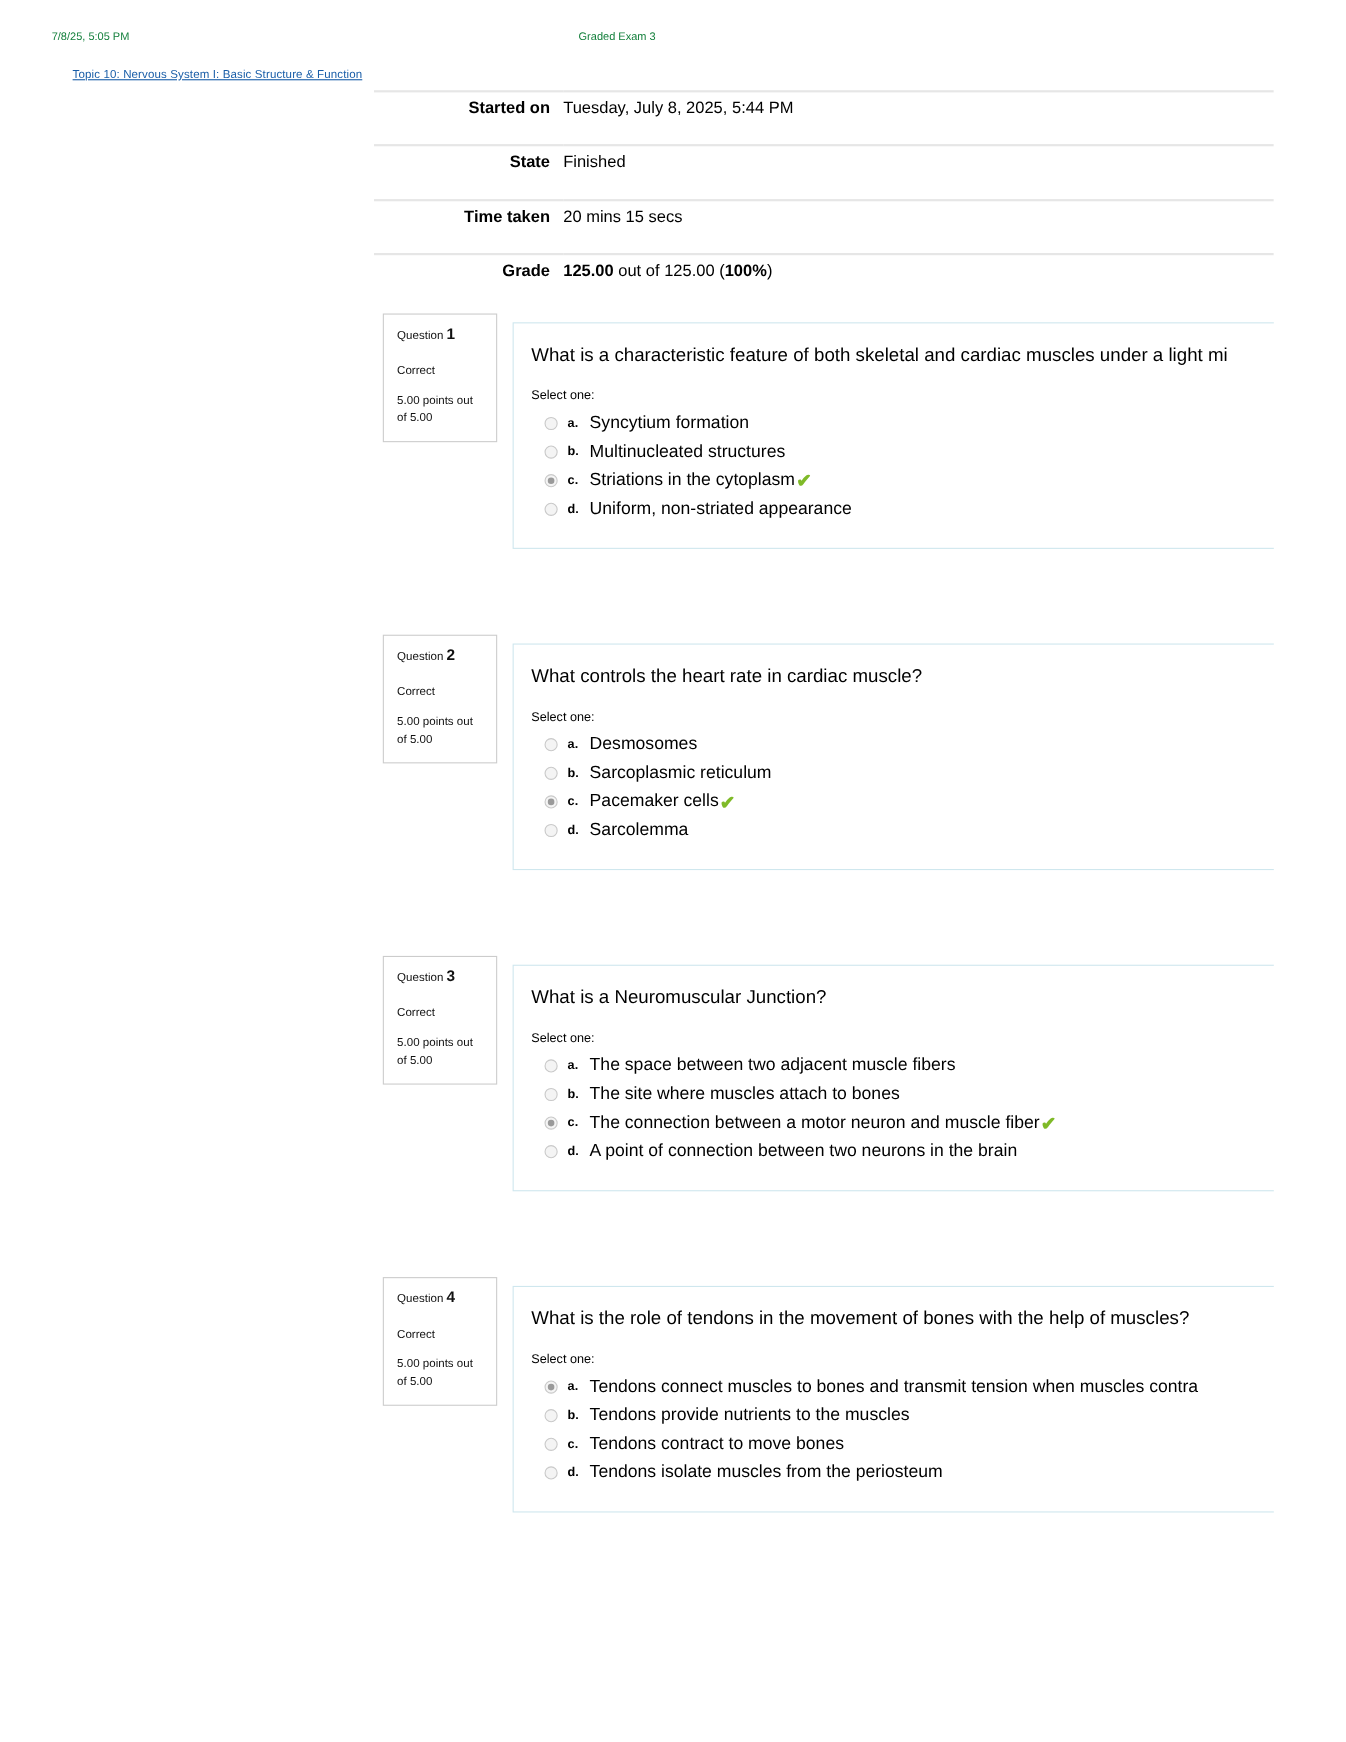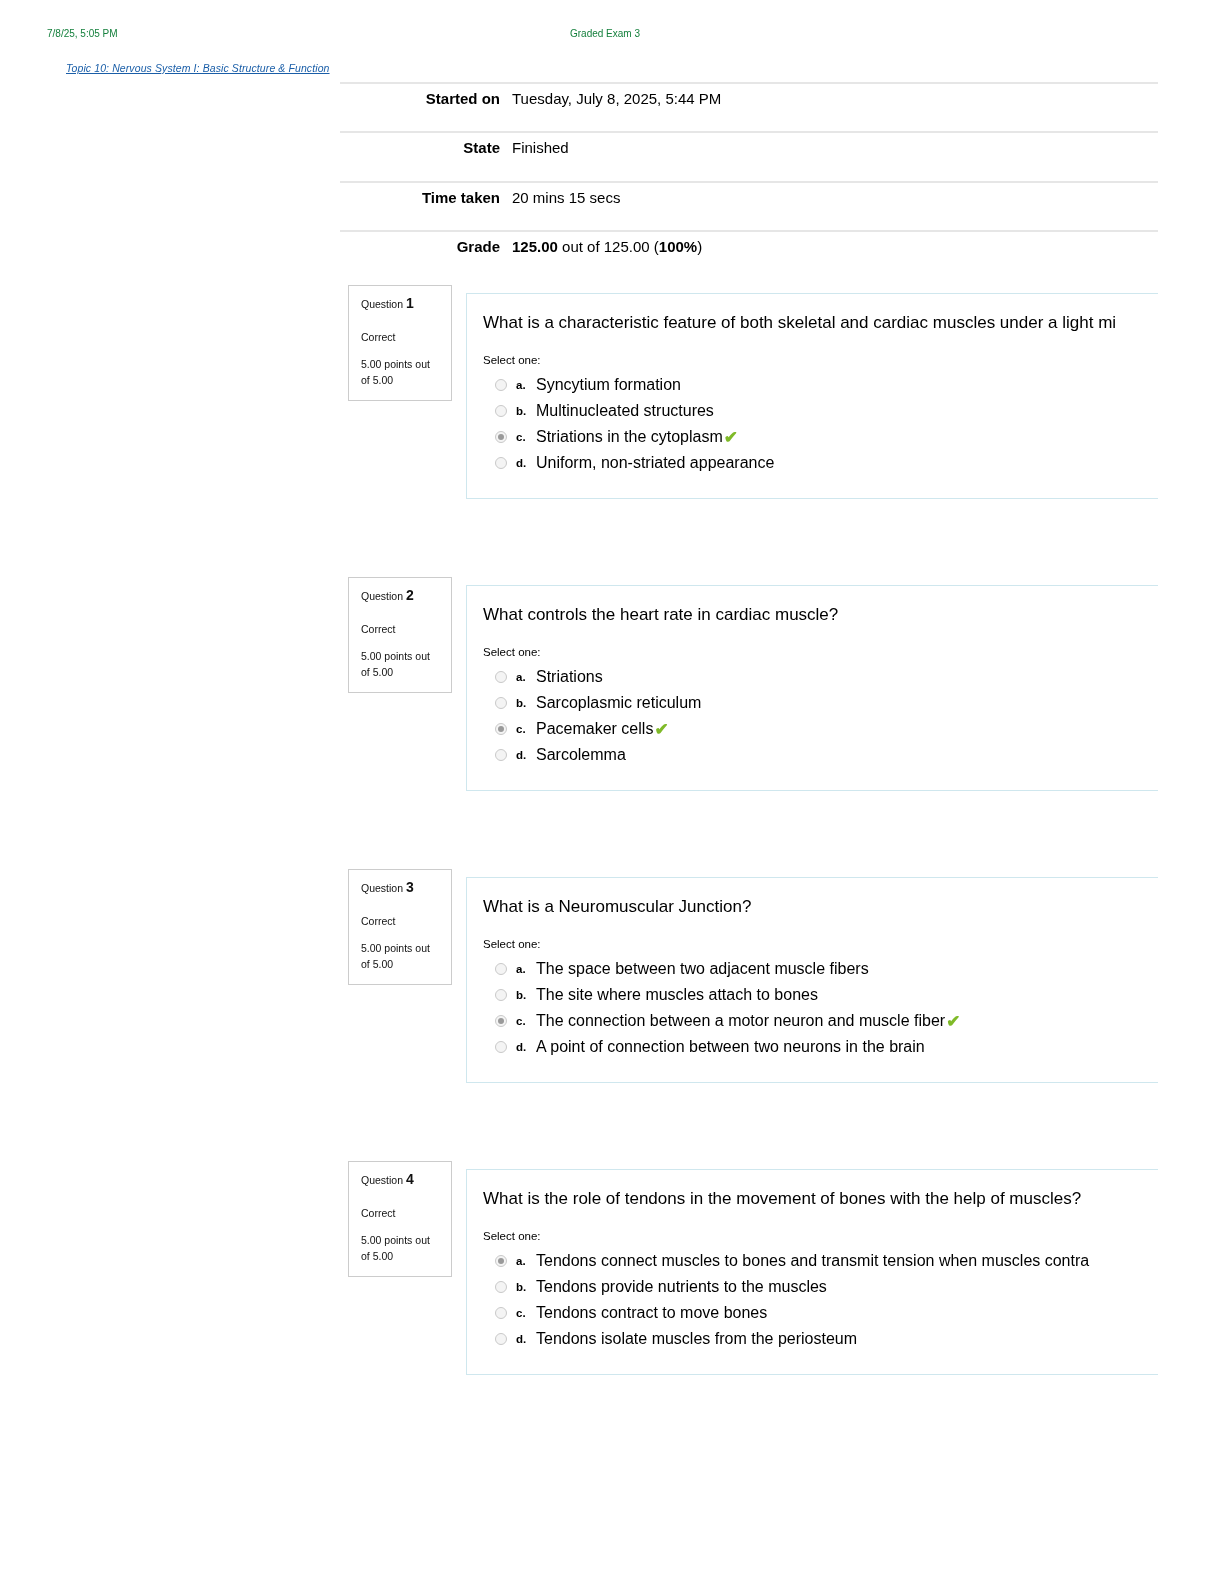--- a/index.html
+++ b/index.html
@@ -32,34 +32,32 @@
     top: 0;
     white-space: nowrap;
   }
   .print-header .ph-title {
     position: absolute;
     left: 0;
     top: 0;
     width: 1120px;
     text-align: center;
     white-space: nowrap;
-    padding-left: 44px;
   }
 
   
   .topic-link {
     position: absolute;
     top: 62px;
     left: 66px;
     font-size: 10.5px;
     color: #1a5ea8;
     text-decoration: underline;
     white-space: nowrap;
     letter-spacing: 0.1px;
-    font-style: italic;
   }
 
   
   .info-table {
     position: absolute;
     top: 82px;
     left: 340px;
     width: 818px;
     border-collapse: collapse;
     font-size: 15px;
@@ -281,21 +279,21 @@
         <div class="qi-state">Correct</div>
         <div class="qi-points">5.00 points out of 5.00</div>
       </div>
       <div class="q-content">
         <div class="q-text">What controls the heart rate in cardiac muscle?</div>
         <div class="select-one">Select one:</div>
         <div class="answers">
           <div class="answer-row">
             <span class="radio"></span>
             <span class="ans-letter">a.</span>
-            <span class="ans-text">Striations</span>
+            <span class="ans-text">Desmosomes</span>
           </div>
           <div class="answer-row">
             <span class="radio"></span>
             <span class="ans-letter">b.</span>
             <span class="ans-text">Sarcoplasmic reticulum</span>
           </div>
           <div class="answer-row">
             <span class="radio checked"></span>
             <span class="ans-letter">c.</span>
             <span class="ans-text">Pacemaker cells</span>

